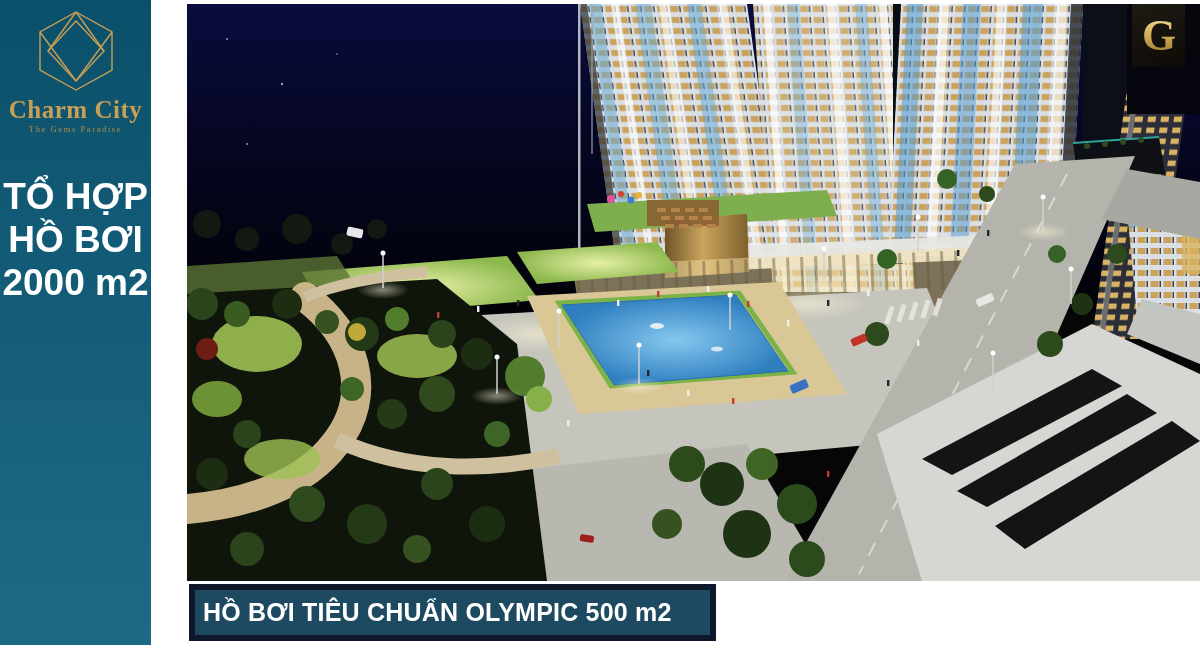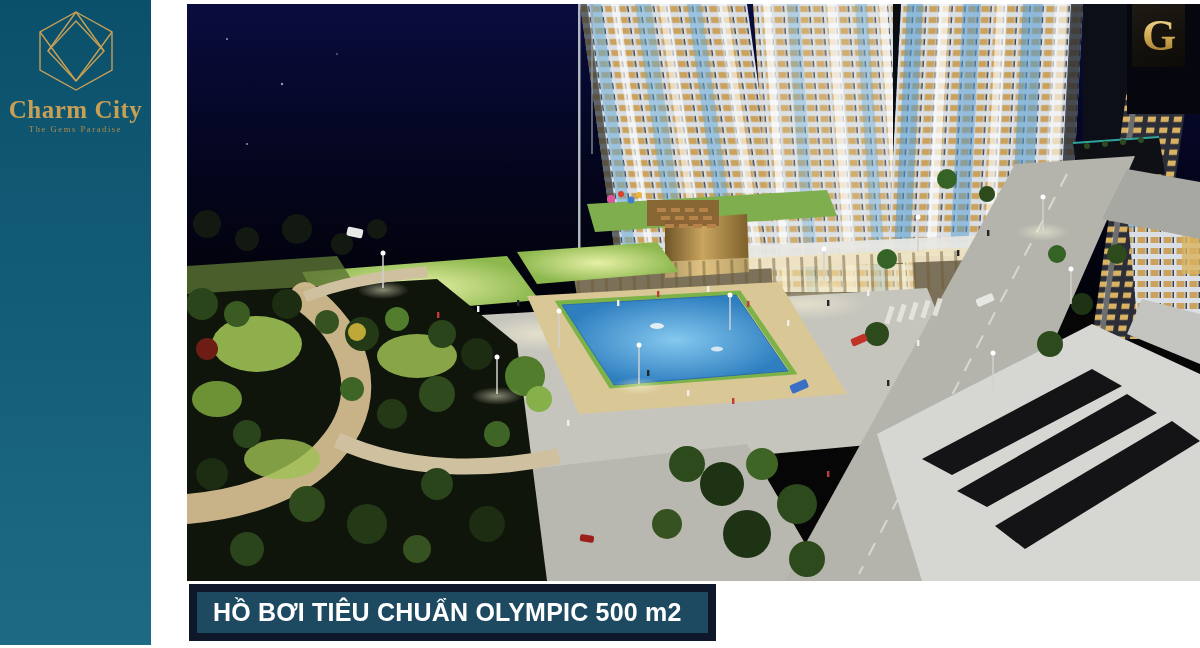--- a/index.html
+++ b/index.html
@@ -23,22 +23,22 @@
   .stage{position:absolute;left:187px;top:4px;width:1013px;height:577px;background:#050505;}
   .stage svg{display:block;width:100%;height:100%;}
 
   
   .g-badge{position:absolute;left:1132px;top:4px;width:53px;height:63px;
     background:linear-gradient(160deg,#1e1a14 0%,#0d0b07 100%);
     display:flex;align-items:center;justify-content:center;}
 
   
   .banner{position:absolute;left:189px;top:584px;width:527px;height:57px;
-    background:#1d4a61;border:8px solid #0f172a;box-sizing:border-box;
-    display:flex;align-items:center;padding-left:16px;}
+    background:#1d4a61;border:6px solid #0f172a;box-sizing:border-box;
+    display:flex;align-items:center;padding-left:8px;}
   .banner span{color:#ffffff;font-weight:bold;font-size:25px;letter-spacing:.2px;white-space:nowrap;}
 </style>
 </head>
 <body>
 
 <div class="page">
 
   <aside class="sidebar">
     <div class="logo-wrap">
       <svg width="96" height="88" viewBox="0 0 96 88">
@@ -47,20 +47,25 @@
           <polygon points="48,13 76,43 48,73 20,43"></polygon>
           <line x1="48" y1="4" x2="20" y2="43"></line>
           <line x1="48" y1="4" x2="76" y2="43"></line>
           <line x1="84" y1="24" x2="48" y2="73"></line>
           <line x1="12" y1="24" x2="48" y2="73"></line>
         </g>
       </svg>
     </div>
     <div class="brand">Charm City</div>
     <div class="tagline">The Gems Paradise</div>
+    <div class="headline">
+      <div>TỔ HỢP</div>
+      <div>HỒ BƠI</div>
+      <div>2000 m2</div>
+    </div>
   </aside>
 
   <main class="stage">
     <svg viewBox="0 0 1013 577" preserveAspectRatio="none">
       <defs>
         <linearGradient id="sky" x1="0" y1="0" x2="0" y2="1">
           <stop offset="0" stop-color="#0a0c3e"></stop>
             <stop offset=".55" stop-color="#04051c"></stop>
             <stop offset="1" stop-color="#020208"></stop>
         </linearGradient>

